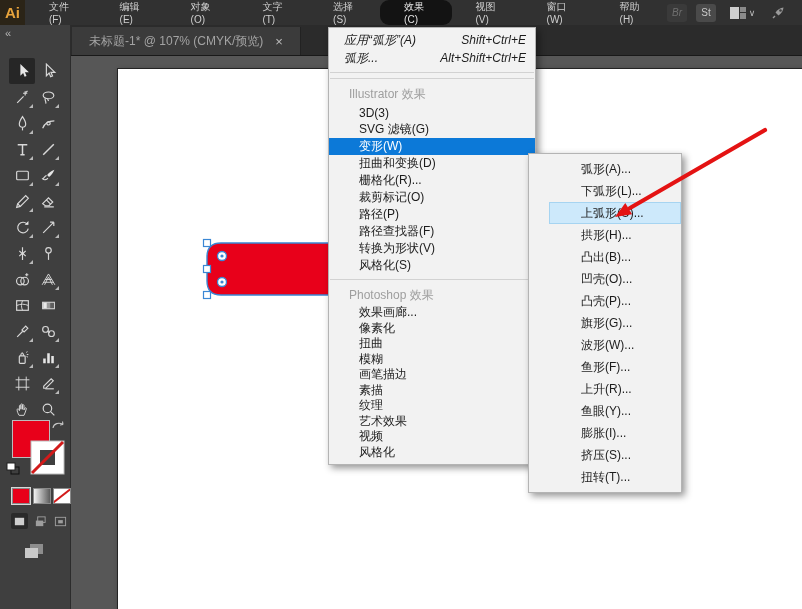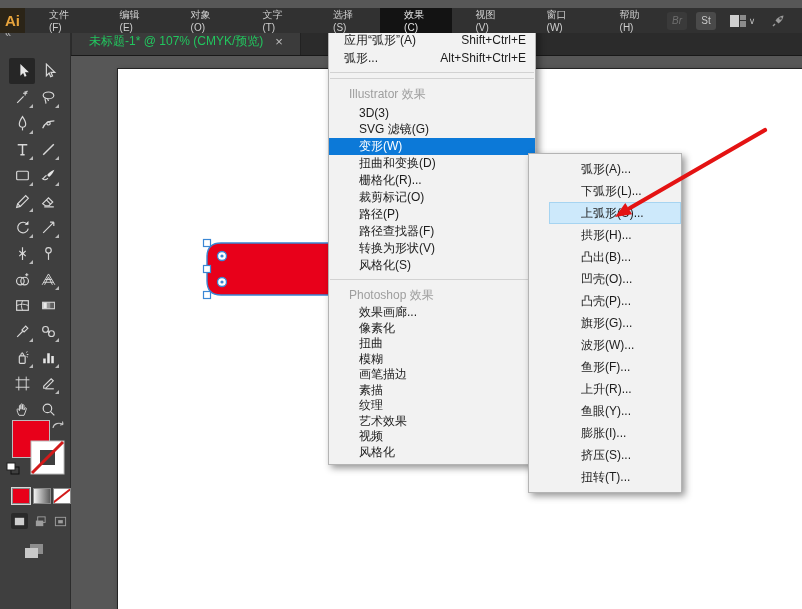--- a/index.html
+++ b/index.html
@@ -3,37 +3,37 @@
 <meta charset="utf-8">
 <style>
   html,body{margin:0;padding:0;}
   body{width:802px;height:609px;overflow:hidden;background:#575757;
        font-family:"Liberation Sans","DejaVu Sans",sans-serif;
        -webkit-font-smoothing:antialiased;}
   .abs{position:absolute;}
   #stage{position:relative;width:802px;height:609px;}
 
   
-  #menubar{left:0;top:8px;width:802px;height:25px;background:#313131;display:flex;align-items:stretch;z-index:10;}
+  #menubar{left:0;top:0;width:802px;height:25px;background:#313131;display:flex;align-items:stretch;z-index:10;}
   #ai-logo{width:36px;display:flex;align-items:center;justify-content:center;
            color:#e8a43c;font-weight:bold;font-size:15px;background:#2b2417;}
   .mb-item{display:flex;align-items:center;padding:0 24px;color:#cfcfcf;font-size:10px;cursor:default;}
-  .mb-item.pressed{background:#131313;color:#e4e4e4;}
+  .mb-item.pressed{background:#131313;color:#e4e4e4;border-radius:9px;}
   #mb-right{margin-left:auto;display:flex;align-items:center;gap:9px;padding-right:14px;}
   .mb-ico{width:20px;height:18px;border-radius:3px;display:flex;align-items:center;justify-content:center;
           font-size:10px;color:#c9c9c9;background:#4a4a4a;}
   .mb-ico.dim{background:#3a3a3a;color:#6f6f6f;font-style:italic;}
   .mb-ico.plain{background:transparent;}
   #ws-chevron{color:#bdbdbd;font-size:9px;margin-left:2px;}
 
   
   #tabbar{left:70px;top:25px;width:732px;height:30px;background:#2b2b2b;border-bottom:1px solid #191919;z-index:2;}
   #doc-tab{position:absolute;left:2px;top:2px;width:228px;height:28px;background:#3b3b3b;
            display:flex;align-items:center;justify-content:center;gap:12px;border-right:1px solid #222;}
-  #doc-tab .t{color:#22c55e;font-size:12px;white-space:nowrap;}
+  #doc-tab .t{color:#a3a3a3;font-size:12px;white-space:nowrap;}
   #doc-tab .x{color:#bdbdbd;font-size:13px;line-height:1;}
 
   
   #canvas{left:70px;top:55px;width:732px;height:554px;background:#575757;z-index:1;}
   #artboard{position:absolute;left:47px;top:13px;width:690px;height:545px;background:#ffffff;
             border:1px solid #242424;box-shadow:2px 2px 5px rgba(0,0,0,.35);}
 
   
   #dock{left:0;top:25px;width:70px;height:584px;background:#3f3f3f;border-right:1px solid #2c2c2c;z-index:3;}
   #collapse{position:absolute;left:5px;top:2px;color:#b5b5b5;font-size:11px;}
@@ -59,21 +59,21 @@
 
   
   #shape-svg{left:198px;top:233px;z-index:2;}
 
   
   .menu{position:absolute;background:#f2f2f2;border:1px solid #b4b4b4;
         box-shadow:3px 3px 7px rgba(0,0,0,.42);font-size:12px;color:#1c1c1c;}
   #dropdown{left:328px;top:27px;width:206px;padding:3px 0 4px;z-index:5;}
   .mi{display:flex;align-items:center;padding:0 9px 0 15px;height:17px;white-space:nowrap;}
   .mi .sc{margin-left:auto;color:#1c1c1c;}
-  .mi.top{height:18px;}
+  .mi.top{height:18px;font-style:italic;}
   .mi.group{padding-left:30px;height:17px;}
   .mi.ps{height:15.5px;}
   .mi.hl{background:#0c79d8;color:#ffffff;}
   .hdr{display:flex;align-items:center;height:20px;padding-left:20px;color:#9e9e9e;}
   .sep{height:1px;background:#d2d2d2;margin:5px 1px;}
   #submenu{left:528px;top:153px;width:152px;padding:4px 0;z-index:6;}
   #submenu .mi{height:22px;padding-left:32px;margin-left:20px;}
   #submenu .mi.hlt{background:#cde9fb;box-shadow:inset 0 0 0 1px #a6d4f1;}
 
   

